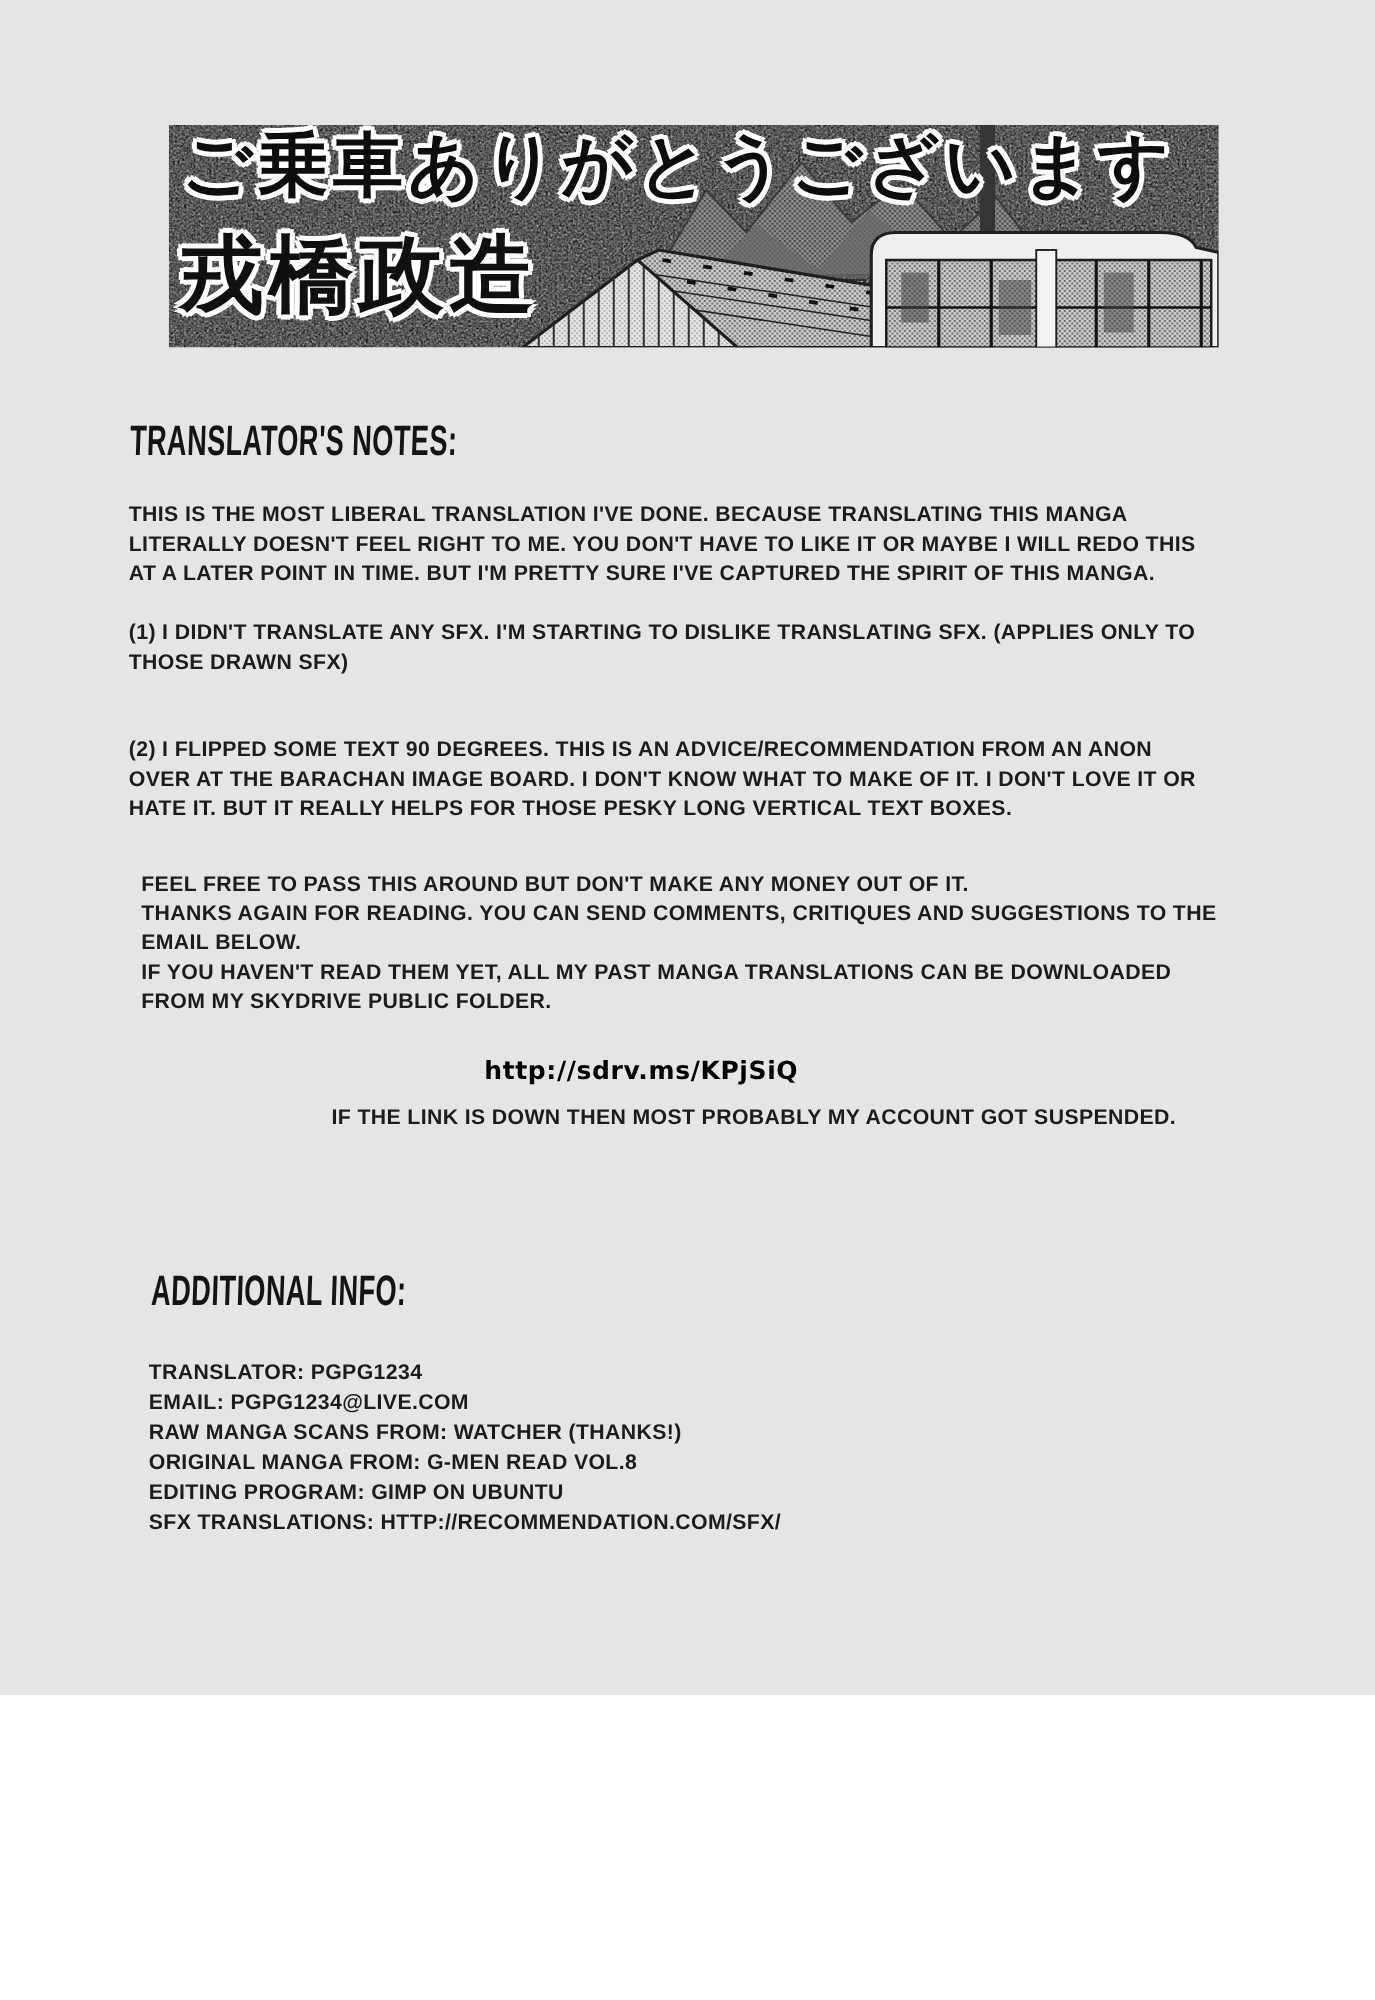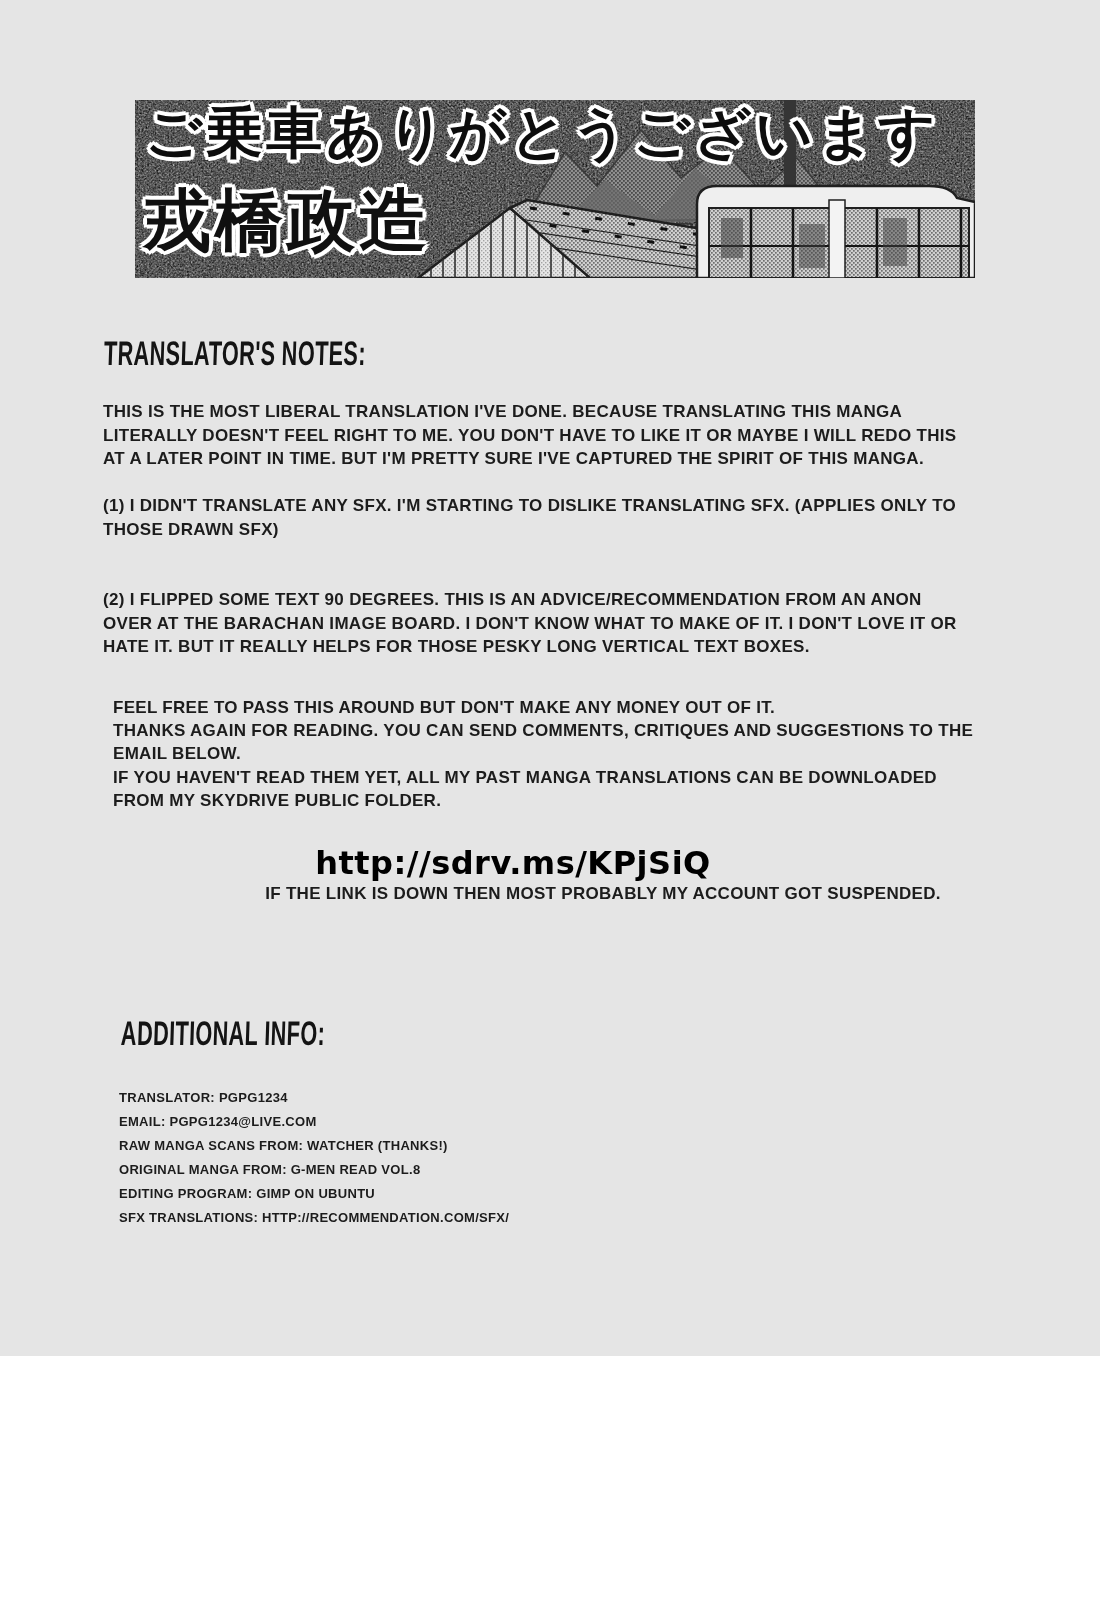--- a/index.html
+++ b/index.html
@@ -35,29 +35,29 @@
     font-size:34px;line-height:34px;letter-spacing:0.5px;white-space:nowrap;
     transform:scaleX(0.64) skewX(-3deg);transform-origin:0 50%;
   }
   .notes-heading{left:104px;top:336px;}
   .p1{left:103px;top:400px;width:980px;}
   .p2{left:103px;top:494px;width:980px;}
   .p3{left:103px;top:561px;width:980px;margin-top:27px;}
   .sharing{left:113px;top:696px;width:980px;line-height:23.2px;}
   .skydrive-link{
     position:absolute;left:103px;top:844px;width:820px;text-align:center;
-    font-family:"DejaVu Sans",sans-serif;font-weight:bold;font-size:32px;
+    font-family:"DejaVu Sans",sans-serif;font-weight:bold;font-size:20px;
     letter-spacing:0.5px;color:#000;
   }
   .link-fallback{left:113px;top:882px;width:980px;text-align:center;}
   .info-heading{left:121px;top:1016px;}
   .info-list{position:absolute;left:119px;top:1086px;width:960px;}
   .info-line{
     position:static;display:block;font-weight:bold;color:#1c1c1c;
-    font-size:13px;line-height:24px;letter-spacing:0.3px;white-space:nowrap;
+    font-size:17px;line-height:24px;letter-spacing:0.3px;white-space:nowrap;
   }
 </style>
 </head>
 <body>
 
 <div class="page">
 
   <div class="banner">
     <svg width="840" height="178" viewBox="0 0 840 178" aria-hidden="true">
       <defs>

